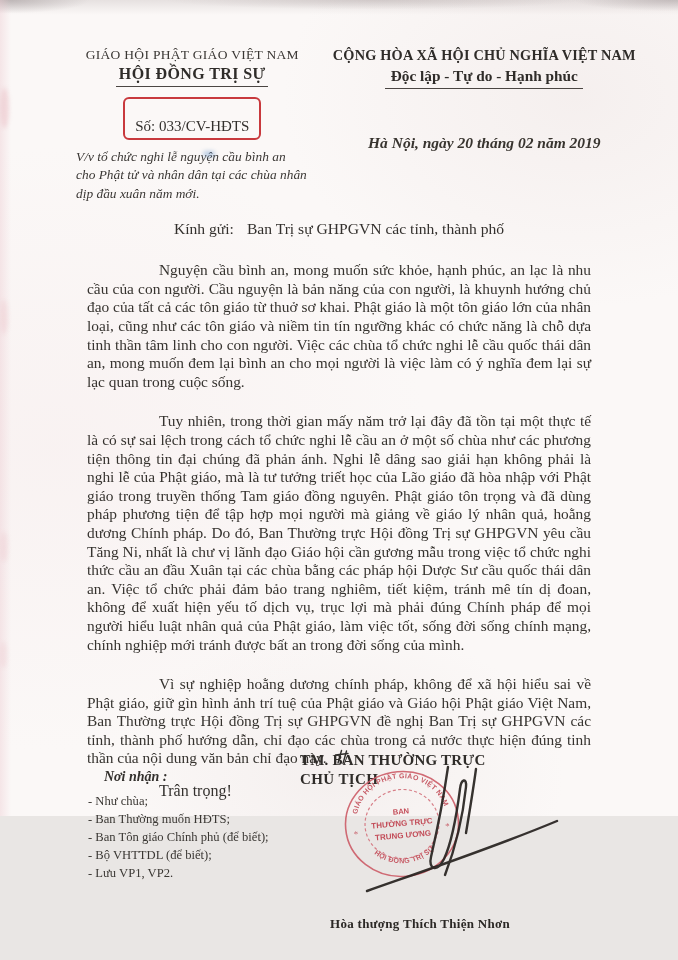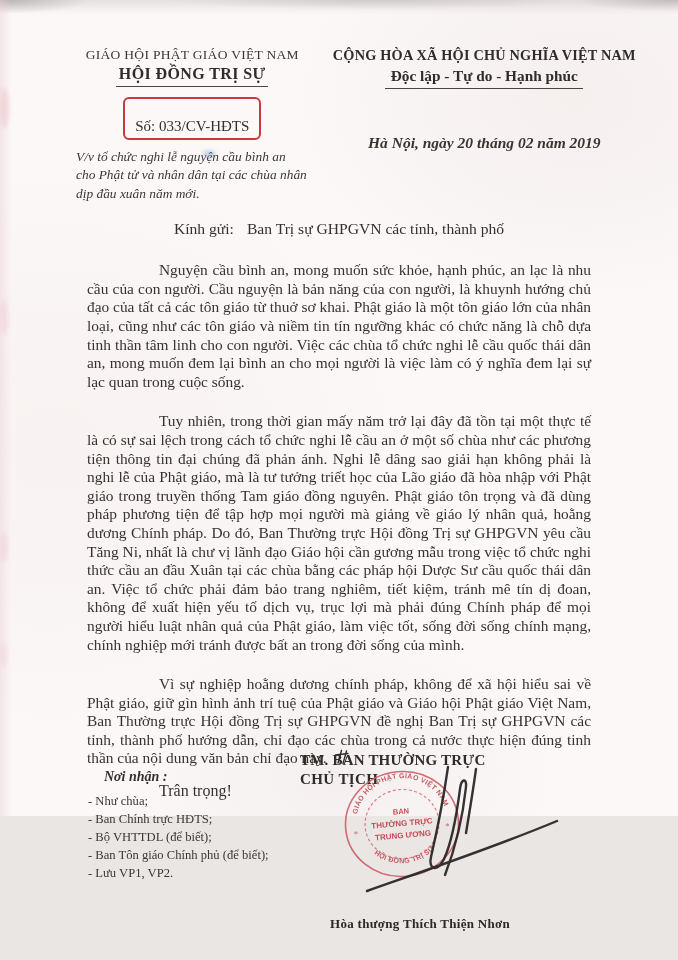--- a/index.html
+++ b/index.html
@@ -114,23 +114,23 @@
             <path d="M1.5,6 L14,4.5"></path>
           </g>
         </svg></p>
     <div class="closing">Trân trọng!</div>
   </div>
 
   <div class="noinhan">
     <div class="noinhan-label">Nơi nhận :</div>
     <div class="noinhan-items">
       <div>- Như chùa;</div>
-      <div>- Ban Chính trực HĐTS;</div>
+      <div>- Ban Thường muốn HĐTS;</div>
+      <div>- Ban Tôn giáo Chính phủ (để biết);</div>
       <div>- Bộ VHTTDL (để biết);</div>
-      <div>- Ban Tôn giáo Chính phủ (để biết);</div>
       <div>- Lưu VP1, VP2.</div>
     </div>
   </div>
 
   <div class="tm-block">
     <div class="tm-line1">TM. BAN THƯỜNG TRỰC</div>
     <div class="tm-line2">CHỦ TỊCH</div>
   </div>
 
   <svg class="seal" viewBox="0 0 120 110">

